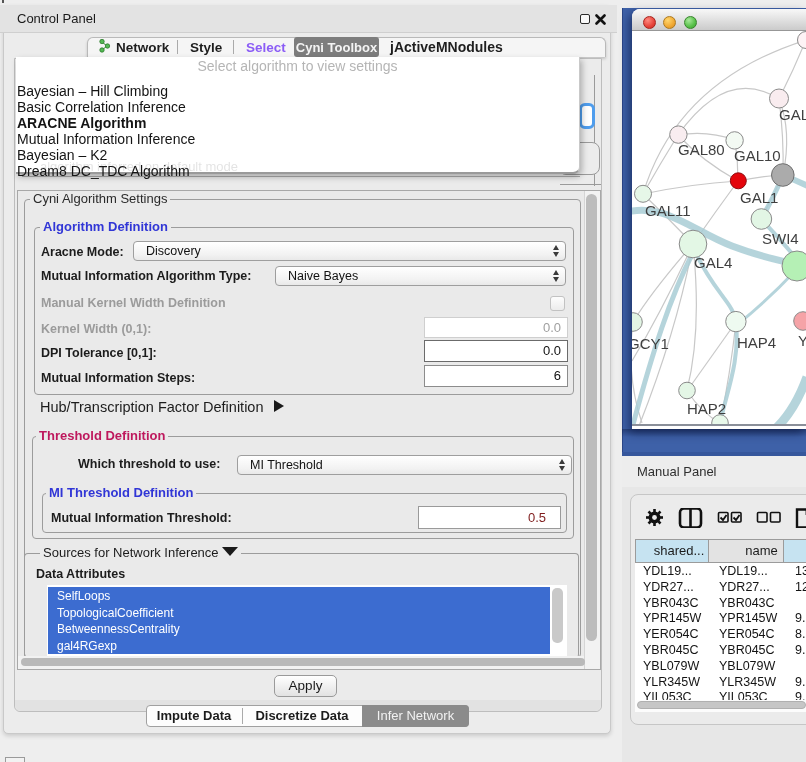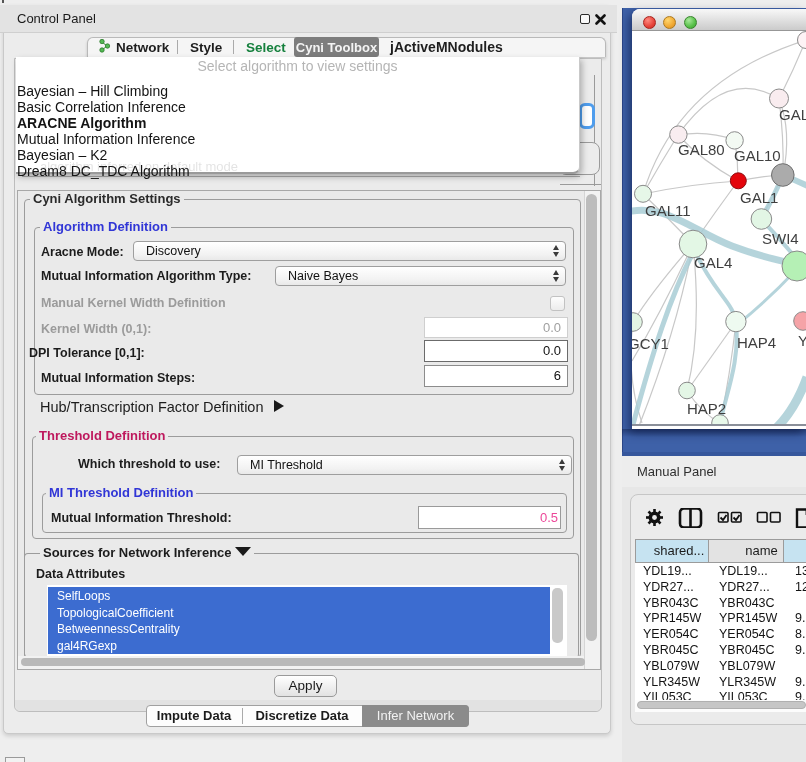--- a/index.html
+++ b/index.html
@@ -8,21 +8,21 @@
 .ab{position:absolute;}
 .lbl{position:absolute;font-size:12.5px;font-weight:bold;color:#1c1c1c;height:16px;line-height:16px;white-space:nowrap;}
 .dis{color:#9b9b9b;}
 .combo{position:absolute;background:linear-gradient(#ffffff,#f2f2f2 70%,#e9e9e9);border:1px solid #9e9e9e;border-radius:4px;font-size:12.5px;color:#111;box-sizing:border-box;}
 .combo .tx{position:absolute;left:12px;top:0;bottom:0;line-height:19px;white-space:nowrap;}
 .arr{position:absolute;right:6px;width:7px;display:flex;flex-direction:column;align-items:center;}
 .au{display:block;width:0;height:0;border-left:3.5px solid transparent;border-right:3.5px solid transparent;border-bottom:5px solid #3a3a3a;margin-bottom:2px;}
 .ad{display:block;width:0;height:0;border-left:3.5px solid transparent;border-right:3.5px solid transparent;border-top:5px solid #3a3a3a;}
 .fld{position:absolute;background:#fff;box-sizing:border-box;font-size:13px;text-align:right;white-space:nowrap;}
 .tbox{position:absolute;border:1px solid #9c9c9c;border-radius:4px;box-sizing:border-box;}
-.cap{position:absolute;top:-8px;font-size:13px;height:15px;line-height:15px;background:#eaeaea;padding:0 3px;white-space:nowrap;font-weight:bold;}
+.cap{position:absolute;top:-8px;font-size:13px;height:15px;line-height:15px;background:#eaeaea;padding:0 3px;white-space:nowrap;}
 .sep{position:absolute;width:1px;background:#aaa;}
 </style>
 </head>
 <body>
 <div id="stage">
 
   <div class="ab" style="left:2px;top:0;width:2px;height:3px;background:#555;"></div>
 
   <div class="ab" style="left:3px;top:5px;width:608px;height:729px;background:#ececec;border:1px solid #c9c9c9;border-radius:5px;box-sizing:border-box;box-shadow:0 2px 4px rgba(0,0,0,0.15);"></div>
   <div class="ab" style="left:0px;top:5px;width:617px;height:28px;background:#e3e3e3;border-bottom:1px solid #cfcfcf;box-sizing:border-box;"></div>
@@ -38,21 +38,21 @@
     <line x1="3" y1="3" x2="8" y2="7" stroke="#2c8a2c" stroke-width="1"></line>
     <line x1="3" y1="11" x2="8" y2="7" stroke="#2c8a2c" stroke-width="1"></line>
     <circle cx="3" cy="2.5" r="2.2" fill="#53b953" stroke="#2c7a2c" stroke-width="0.8"></circle>
     <circle cx="3" cy="11" r="2.2" fill="#53b953" stroke="#2c7a2c" stroke-width="0.8"></circle>
     <circle cx="8.5" cy="7" r="2.2" fill="#53b953" stroke="#2c7a2c" stroke-width="0.8"></circle>
   </svg>
   <div class="ab" style="left:116px;top:39px;font-size:13.5px;font-weight:600;color:#1e1e1e;height:17px;line-height:17px;">Network</div>
   <div class="sep" style="left:177px;top:40px;height:14px;"></div>
   <div class="ab" style="left:190px;top:39px;font-size:13.5px;font-weight:600;color:#1e1e1e;height:17px;line-height:17px;">Style</div>
   <div class="sep" style="left:233px;top:40px;height:14px;"></div>
-  <div class="ab" style="left:246px;top:39px;font-size:13.5px;font-weight:600;color:#15803d;height:17px;line-height:17px;">Select</div>
+  <div class="ab" style="left:246px;top:39px;font-size:13.5px;font-weight:600;color:#8b5cf6;height:17px;line-height:17px;">Select</div>
   <div class="ab" style="left:294px;top:37px;width:85px;height:20px;background:#7d7d7d;border-radius:3px;"></div>
   <div class="ab" style="left:294px;top:39px;width:85px;text-align:center;font-size:13px;font-weight:600;color:#f4f4f4;height:17px;line-height:17px;">Cyni Toolbox</div>
   <div class="ab" style="left:390px;top:39px;font-size:14px;font-weight:600;color:#1e1e1e;height:17px;line-height:17px;">jActiveMNodules</div>
 
   <div class="ab" style="left:14px;top:58px;width:588px;height:654px;background:#ebebeb;border:1px solid #bdbdbd;border-radius:0 0 6px 6px;box-sizing:border-box;"></div>
   <div class="ab" style="left:594px;top:75px;width:1px;height:111px;background:#9a9a9a;"></div>
   <div class="ab" style="left:558px;top:142px;width:42px;height:33px;border:1.5px solid #9a9a9a;border-radius:8px;background:#ececec;box-sizing:border-box;"></div>
   <div class="ab" style="left:560px;top:184px;width:41px;height:1px;background:#9a9a9a;"></div>
   <div class="ab" style="left:22px;top:176px;width:558px;height:1px;background:#ababab;"></div>
   <div class="ab" style="left:579px;top:103px;width:10px;height:20px;border:3px solid #4f9ded;border-radius:6px;background:#fff;"></div>
@@ -82,21 +82,21 @@
         <span class="ad"></span>
       </span>
     </div>
 
   <div class="lbl dis" style="left:41px;top:295px;">Manual Kernel Width Definition</div>
   <div class="ab" style="left:550px;top:296px;width:13px;height:13px;background:linear-gradient(#fdfdfd,#ececec);border:1px solid #c2c2c2;border-radius:3px;"></div>
 
   <div class="lbl dis" style="left:41px;top:321px;">Kernel Width (0,1):</div>
   <div class="fld" style="left:424px;top:317px;width:144px;height:21px;border:1px solid #cfcfcf;color:#a0a0a0;line-height:19px;padding-right:6px;">0.0</div>
 
-  <div class="lbl" style="left:29px;top:345px;">DPI Tolerance [0,1]:</div>
+  <div class="lbl" style="left:41px;top:345px;">DPI Tolerance [0,1]:</div>
   <div class="fld" style="left:424px;top:340px;width:144px;height:22px;border:1.5px solid #6b6b6b;color:#111;line-height:19px;padding-right:6px;">0.0</div>
 
   <div class="lbl" style="left:41px;top:370px;">Mutual Information Steps:</div>
   <div class="fld" style="left:424px;top:365px;width:144px;height:22px;border:1px solid #8c8c8c;color:#111;line-height:20px;padding-right:6px;">6</div>
 
   <div class="ab" style="left:40px;top:399px;font-size:14.5px;color:#1c1c1c;height:17px;line-height:17px;">Hub/Transcription Factor Definition</div>
   <div class="ab" style="left:274px;top:400px;width:0;height:0;border-top:6.5px solid transparent;border-bottom:6.5px solid transparent;border-left:10px solid #1a1a1a;"></div>
 
   <div class="tbox" style="left:32px;top:436px;width:541.5px;height:103px;"></div>
   <div class="cap" style="left:36px;top:428px;color:#be185d;font-weight:bold;">Threshold Definition</div>
@@ -106,21 +106,21 @@
       <span class="tx">MI Threshold</span>
       <span class="arr" style="top:3px;">
         <span class="au"></span>
         <span class="ad"></span>
       </span>
     </div>
 
   <div class="tbox" style="left:42px;top:493px;width:525px;height:40px;"></div>
   <div class="cap" style="left:46px;top:485px;color:#3136d6;font-weight:bold;">MI Threshold Definition</div>
   <div class="lbl" style="left:51px;top:510px;">Mutual Information Threshold:</div>
-  <div class="fld" style="left:418px;top:506px;width:143px;height:23px;border:1px solid #9a9a9a;color:#ec4899;line-height:21px;padding-right:2px;">0.5</div>
+  <div class="fld" style="left:418px;top:506px;width:143px;height:23px;border:1px solid #9a9a9a;color:#7f1d1d;line-height:21px;padding-right:14px;">0.5</div>
 
   <div class="tbox" style="left:24px;top:553px;width:555px;height:105px;border-bottom:none;"></div>
   <div class="cap" style="left:40px;top:545px;color:#1c1c1c;">Sources for Network Inference <span style="display:inline-block;width:0;height:0;border-left:8px solid transparent;border-right:8px solid transparent;border-top:9px solid #1a1a1a;vertical-align:1px;"></span></div>
   <div class="lbl" style="left:36px;top:566px;font-size:12.5px;">Data Attributes</div>
   <div class="ab" style="left:47px;top:585px;width:520px;height:72px;background:#fff;"></div>
   <div class="ab" style="left:48px;top:587px;width:502px;height:67px;background:#3c6cd0;"></div>
   <div class="ab" style="left:57px;top:588px;font-size:12px;color:#fff;line-height:16.6px;white-space:nowrap;">SelfLoops<br>TopologicalCoefficient<br>BetweennessCentrality<br>gal4RGexp</div>
   <div class="ab" style="left:552px;top:588px;width:11px;height:55px;background:#c9c9c9;border-radius:5px;"></div>
 
   <div class="ab" style="left:584px;top:191px;width:16px;height:478px;background:#f2f2f2;border-left:1px solid #d5d5d5;box-sizing:border-box;"></div>

